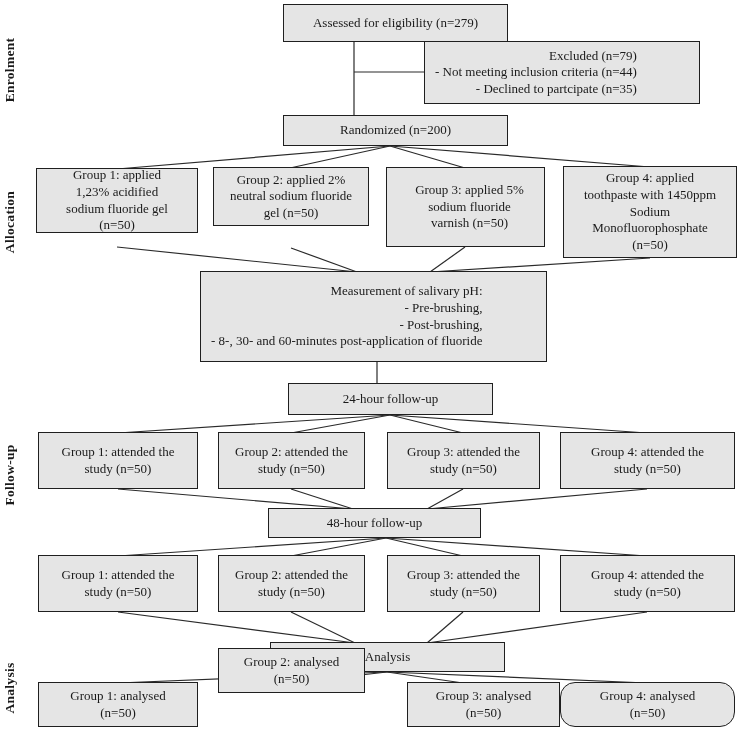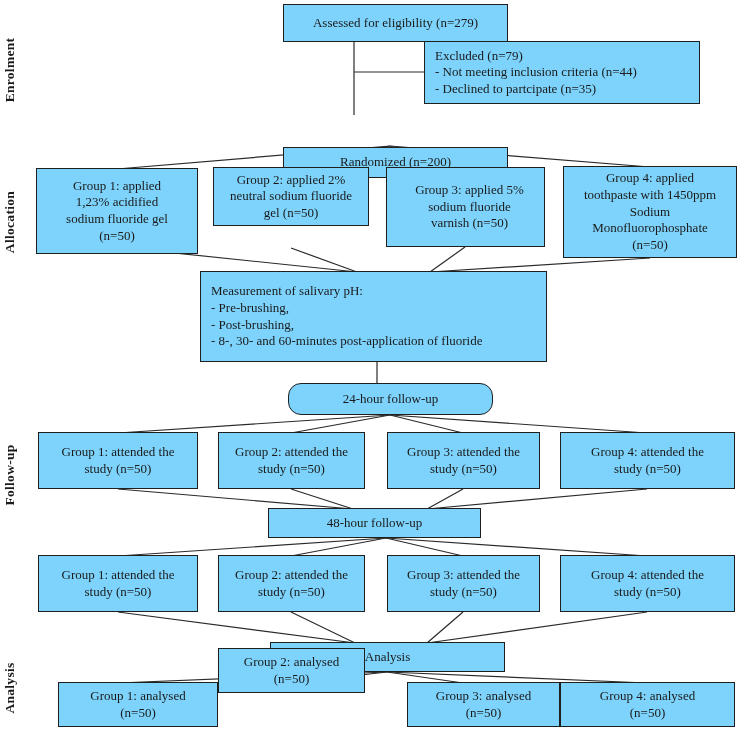--- a/index.html
+++ b/index.html
@@ -16,34 +16,34 @@
     position: absolute;
     left: 0; top: 0;
     width: 739px; height: 729px;
     z-index: 1;
   }
   svg.connectors line { stroke: #2a2a2a; stroke-width: 1.2; }
   .box {
     position: absolute;
     box-sizing: border-box;
     border: 1.6px solid #1f1f1f;
-    background: #7dd3fc;
+    background: #e5e5e5;
     display: flex;
     align-items: center;
     justify-content: center;
     text-align: center;
     white-space: pre-line;
     font-size: 13px;
     line-height: 1.28;
     padding: 2px 4px;
     z-index: 2;
   }
   .box.left {
     justify-content: flex-start;
-    text-align: left;
+    text-align: right;
     padding: 4px 8px 4px 10px;
   }
   .stage-label {
     position: absolute;
     width: 140px;
     height: 16px;
     text-align: center;
     font-weight: bold;
     font-size: 13.5px;
     letter-spacing: 0.3px;
@@ -105,44 +105,44 @@
   <div class="stage-label" style="left:-60px; top:214px;">Allocation</div>
   <div class="stage-label" style="left:-60px; top:467px;">Follow-up</div>
   <div class="stage-label" style="left:-60px; top:680px;">Analysis</div>
 
   <div class="box" style="left:283px; top:4px; width:225px; height:38px;">Assessed for eligibility (n=279)</div>
 
   <div class="box left" style="left:424px; top:41px; width:276px; height:63px;">Excluded (n=79)
 - Not meeting inclusion criteria (n=44)
 - Declined to partcipate (n=35)</div>
 
-  <div class="box" style="left:283px; top:115px; width:225px; height:31px;margin-top:32px;">Randomized (n=200)</div>
+  <div class="box" style="left:283px; top:115px; width:225px; height:31px;">Randomized (n=200)</div>
 
-  <div class="box" style="left:36px;  top:168px; width:162px; height:86px;">Group 1: applied
+  <div class="box" style="left:36px;  top:168px; width:162px; height:65px;">Group 1: applied
 1,23% acidified
 sodium fluoride gel
 (n=50)</div>
   <div class="box" style="left:213px; top:167px; width:156px; height:59px;">Group 2: applied 2%
 neutral sodium fluoride
 gel (n=50)</div>
   <div class="box" style="left:386px; top:167px; width:159px; height:80px;padding-left:12px;">Group 3: applied 5%
 sodium fluoride
 varnish (n=50)</div>
   <div class="box" style="left:563px; top:166px; width:174px; height:92px;">Group 4: applied
 toothpaste with 1450ppm
 Sodium
 Monofluorophosphate
 (n=50)</div>
 
   <div class="box left" style="left:200px; top:271px; width:347px; height:91px;">Measurement of salivary pH:
 - Pre-brushing,
 - Post-brushing,
 - 8-, 30- and 60-minutes post-application of fluoride</div>
 
-  <div class="box" style="left:288px; top:383px; width:205px; height:32px;border-radius:13px;">24-hour follow-up</div>
+  <div class="box" style="left:288px; top:383px; width:205px; height:32px;">24-hour follow-up</div>
 
   <div class="box" style="left:38px;  top:432px; width:160px; height:57px;">Group 1: attended the
 study (n=50)</div>
   <div class="box" style="left:218px; top:432px; width:147px; height:57px;">Group 2: attended the
 study (n=50)</div>
   <div class="box" style="left:387px; top:432px; width:153px; height:57px;">Group 3: attended the
 study (n=50)</div>
   <div class="box" style="left:560px; top:432px; width:175px; height:57px;">Group 4: attended the
 study (n=50)</div>
 
@@ -152,22 +152,22 @@
 study (n=50)</div>
   <div class="box" style="left:218px; top:555px; width:147px; height:57px;">Group 2: attended the
 study (n=50)</div>
   <div class="box" style="left:387px; top:555px; width:153px; height:57px;">Group 3: attended the
 study (n=50)</div>
   <div class="box" style="left:560px; top:555px; width:175px; height:57px;">Group 4: attended the
 study (n=50)</div>
 
   <div class="box" style="left:270px; top:642px; width:235px; height:30px;">Analysis</div>
 
-  <div class="box" style="left:38px;  top:682px; width:160px; height:45px;margin-left:20px;">Group 1: analysed
+  <div class="box" style="left:38px;  top:682px; width:160px; height:45px;">Group 1: analysed
 (n=50)</div>
   <div class="box" style="left:218px; top:648px; width:147px; height:45px;">Group 2: analysed
 (n=50)</div>
   <div class="box" style="left:407px; top:682px; width:153px; height:45px;">Group 3: analysed
 (n=50)</div>
-  <div class="box" style="left:560px; top:682px; width:175px; height:45px;">Group 4: analysed
+  <div class="box" style="left:560px; top:682px; width:175px; height:45px;border-radius:15px;">Group 4: analysed
 (n=50)</div>
 
 </div>
 
 </body></html>

